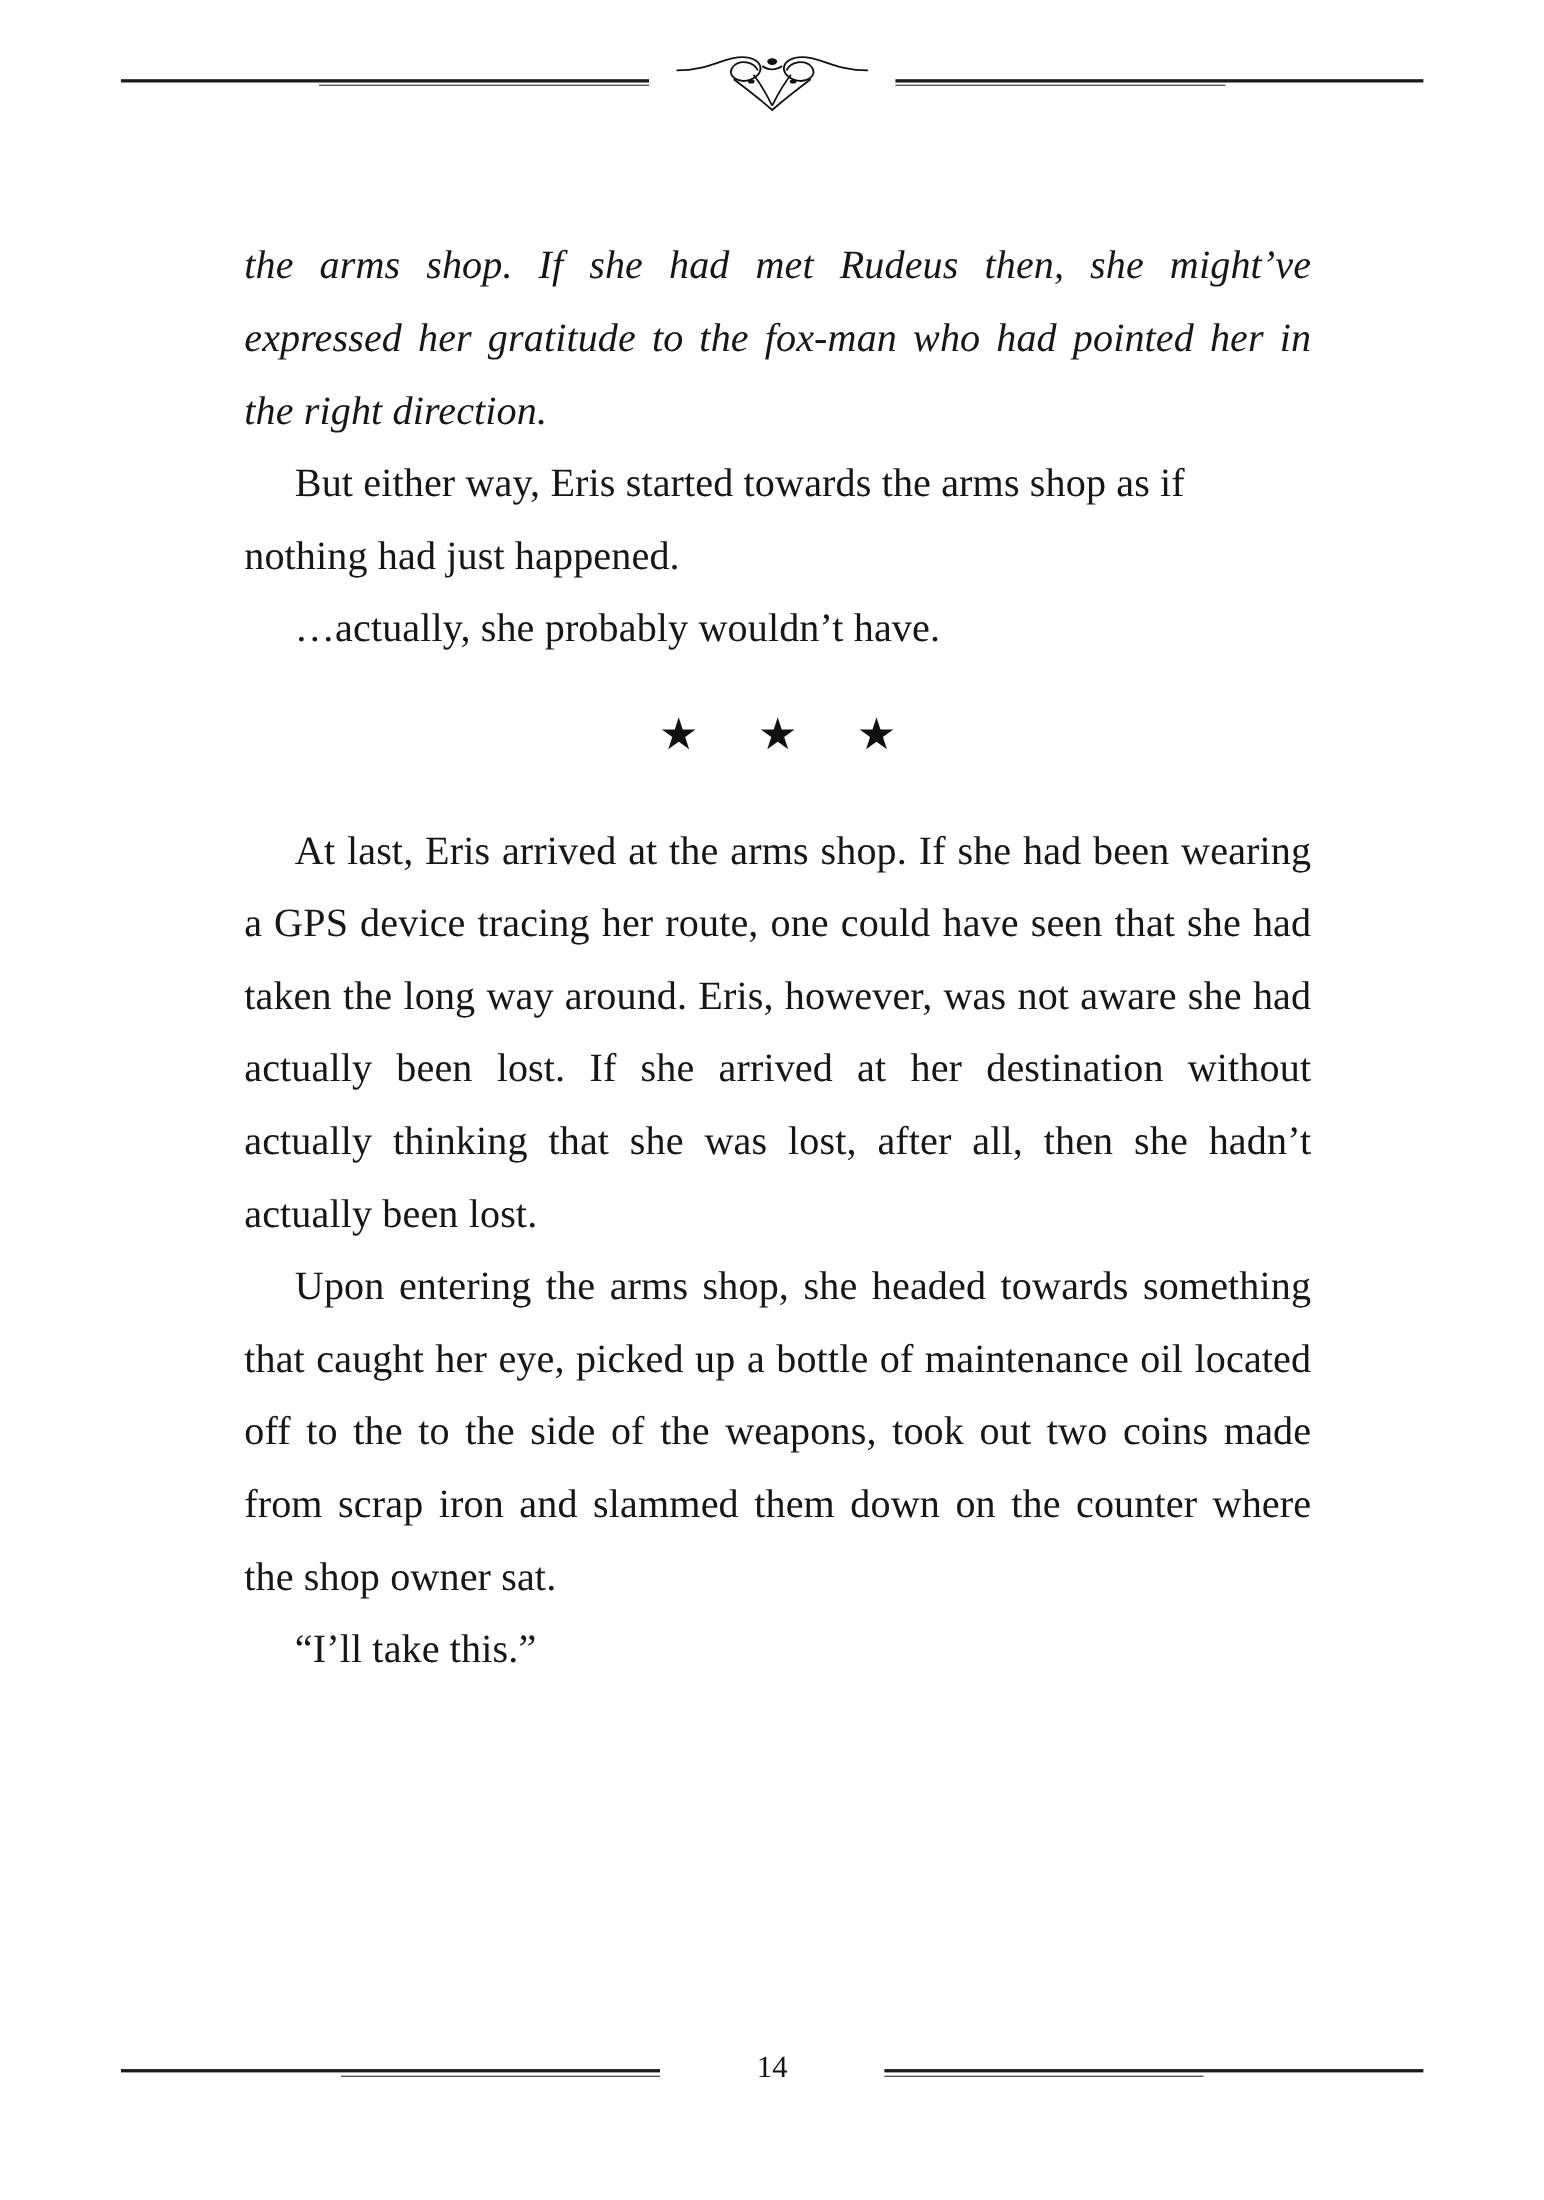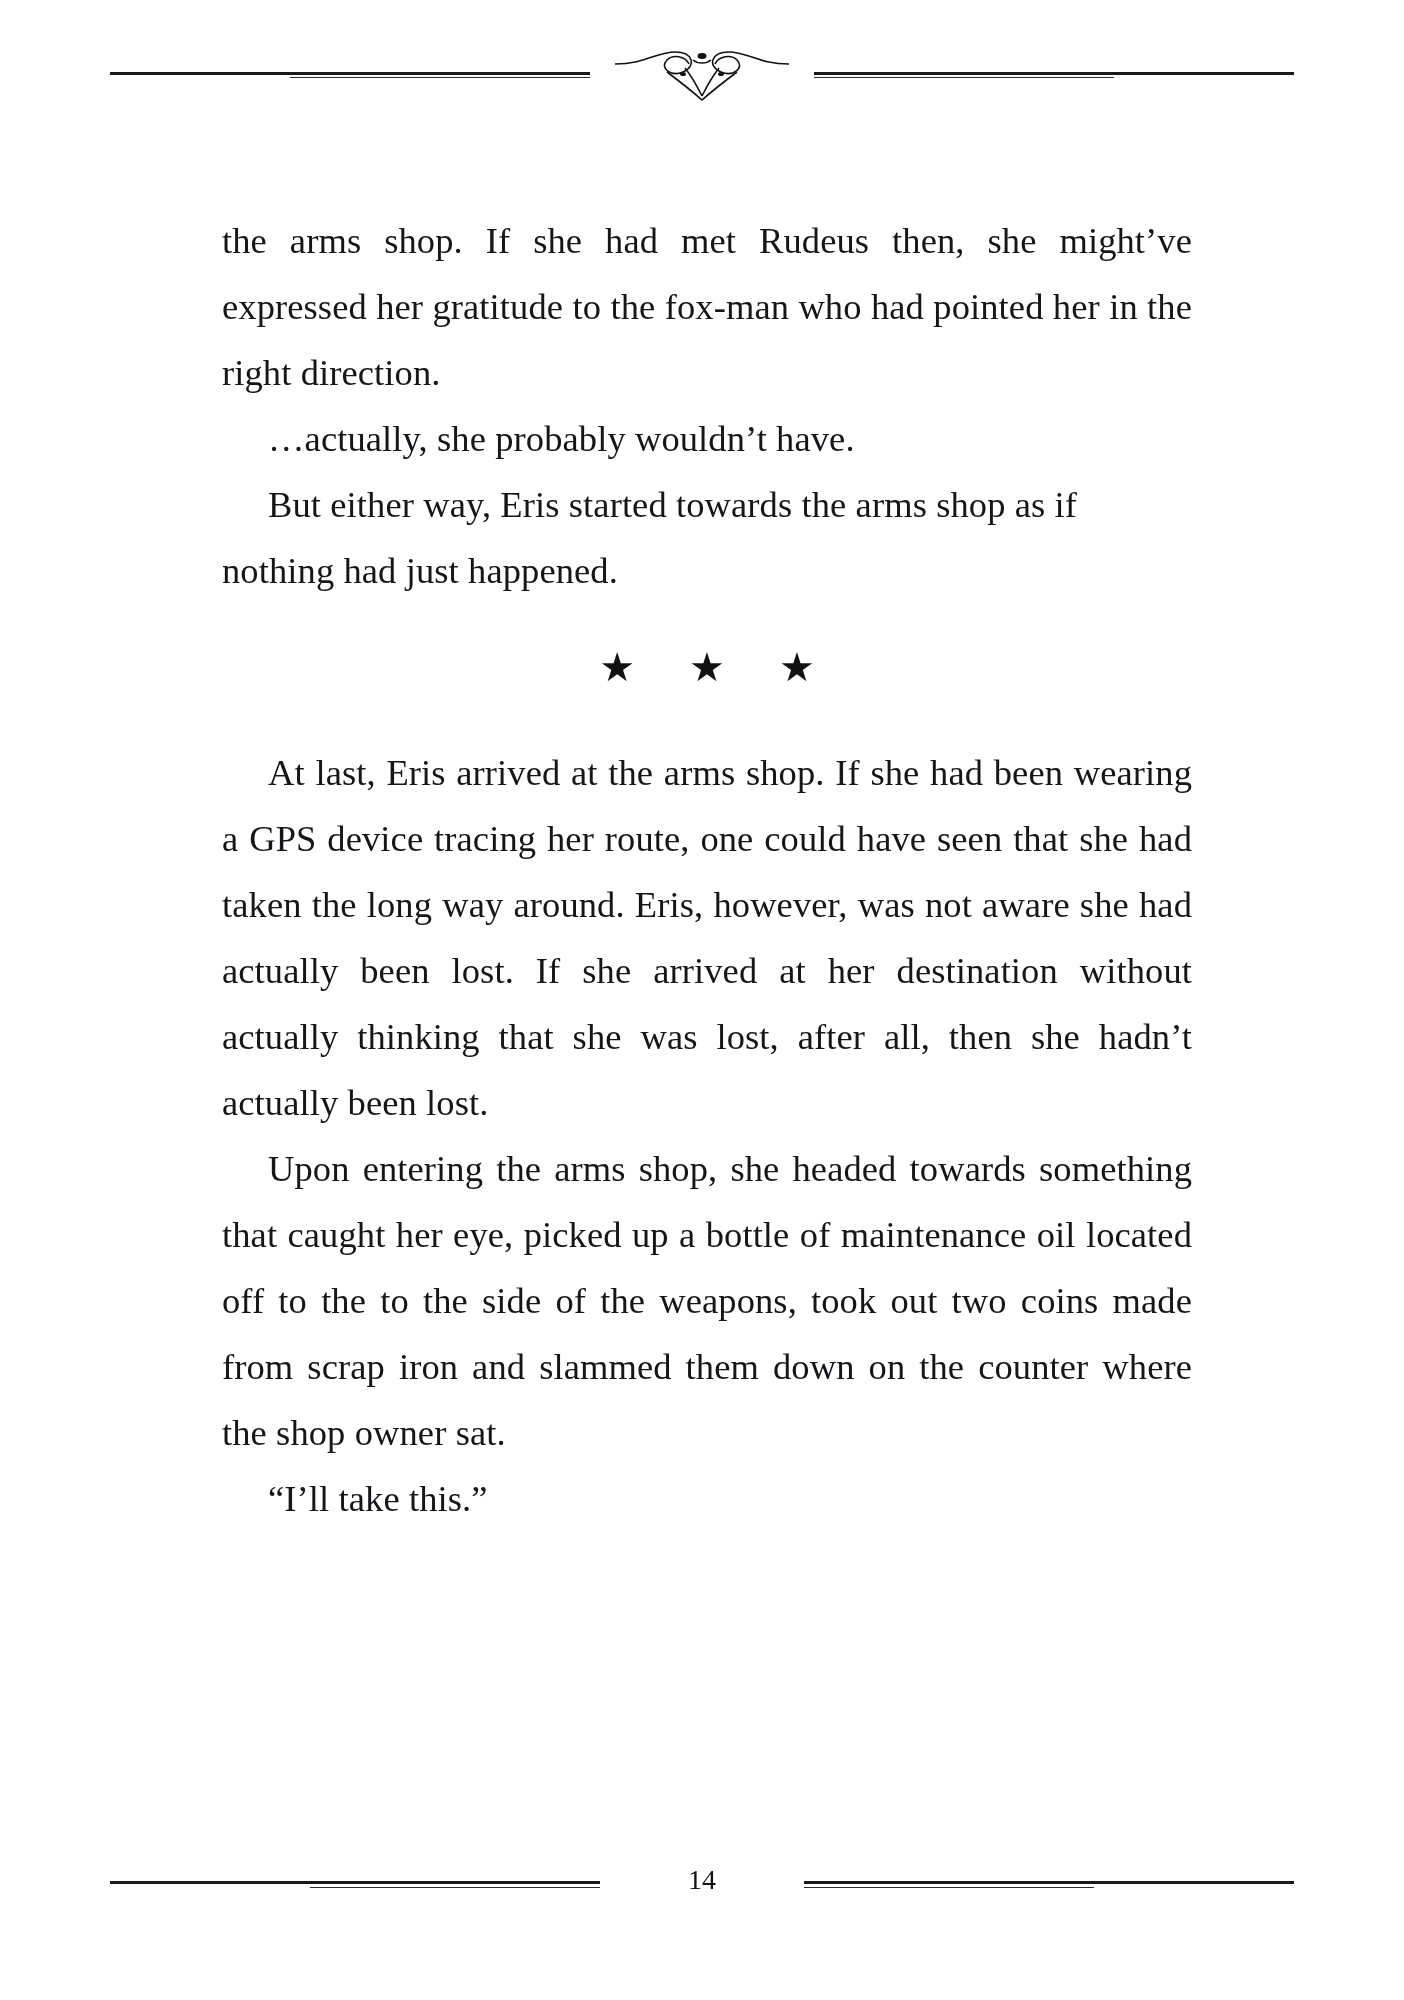--- a/index.html
+++ b/index.html
@@ -76,20 +76,21 @@
     line-height: 66px;
     text-align: justify;
     text-justify: inter-word;
     letter-spacing: 0.1px;
   }
   .content p.indent {
     text-indent: 46px;
   }
   .content p.noindent {
     text-indent: 0;
+    font-style: italic;
   }
   .content p.last-ragged {
     text-align: left;
   }
 
   
   .star-divider {
     margin: 44px 0 52px 0;
     text-align: center;
     font-size: 40px;
@@ -159,22 +160,22 @@
         <ellipse cx="105" cy="18" rx="4.5" ry="3"></ellipse>
         <ellipse cx="86" cy="36" rx="3" ry="2"></ellipse>
         <ellipse cx="124" cy="36" rx="3" ry="2"></ellipse>
       </g>
     </svg>
   </div>
 
   <div class="content">
 
     <p class="noindent">the arms shop. If she had met Rudeus then, she might’ve expressed her gratitude to the fox-man who had pointed her in the right direction.</p>
+    <p class="indent last-ragged">But either way, Eris started towards the arms shop as if nothing had just happened.</p>
     <p class="indent">…actually, she probably wouldn’t have.</p>
-    <p class="indent last-ragged">But either way, Eris started towards the arms shop as if nothing had just happened.</p>
 
     <div class="star-divider">★ ★ ★</div>
 
     <p class="indent">At last, Eris arrived at the arms shop. If she had been wearing a GPS device tracing her route, one could have seen that she had taken the long way around. Eris, however, was not aware she had actually been lost. If she arrived at her destination without actually thinking that she was lost, after all, then she hadn’t actually been lost.</p>
     <p class="indent">Upon entering the arms shop, she headed towards something that caught her eye, picked up a bottle of maintenance oil located off to the to the side of the weapons, took out two coins made from scrap iron and slammed them down on the counter where the shop owner sat.</p>
     <p class="indent last-ragged">“I’ll take this.”</p>
 
   </div>
 
   <div class="footer">

